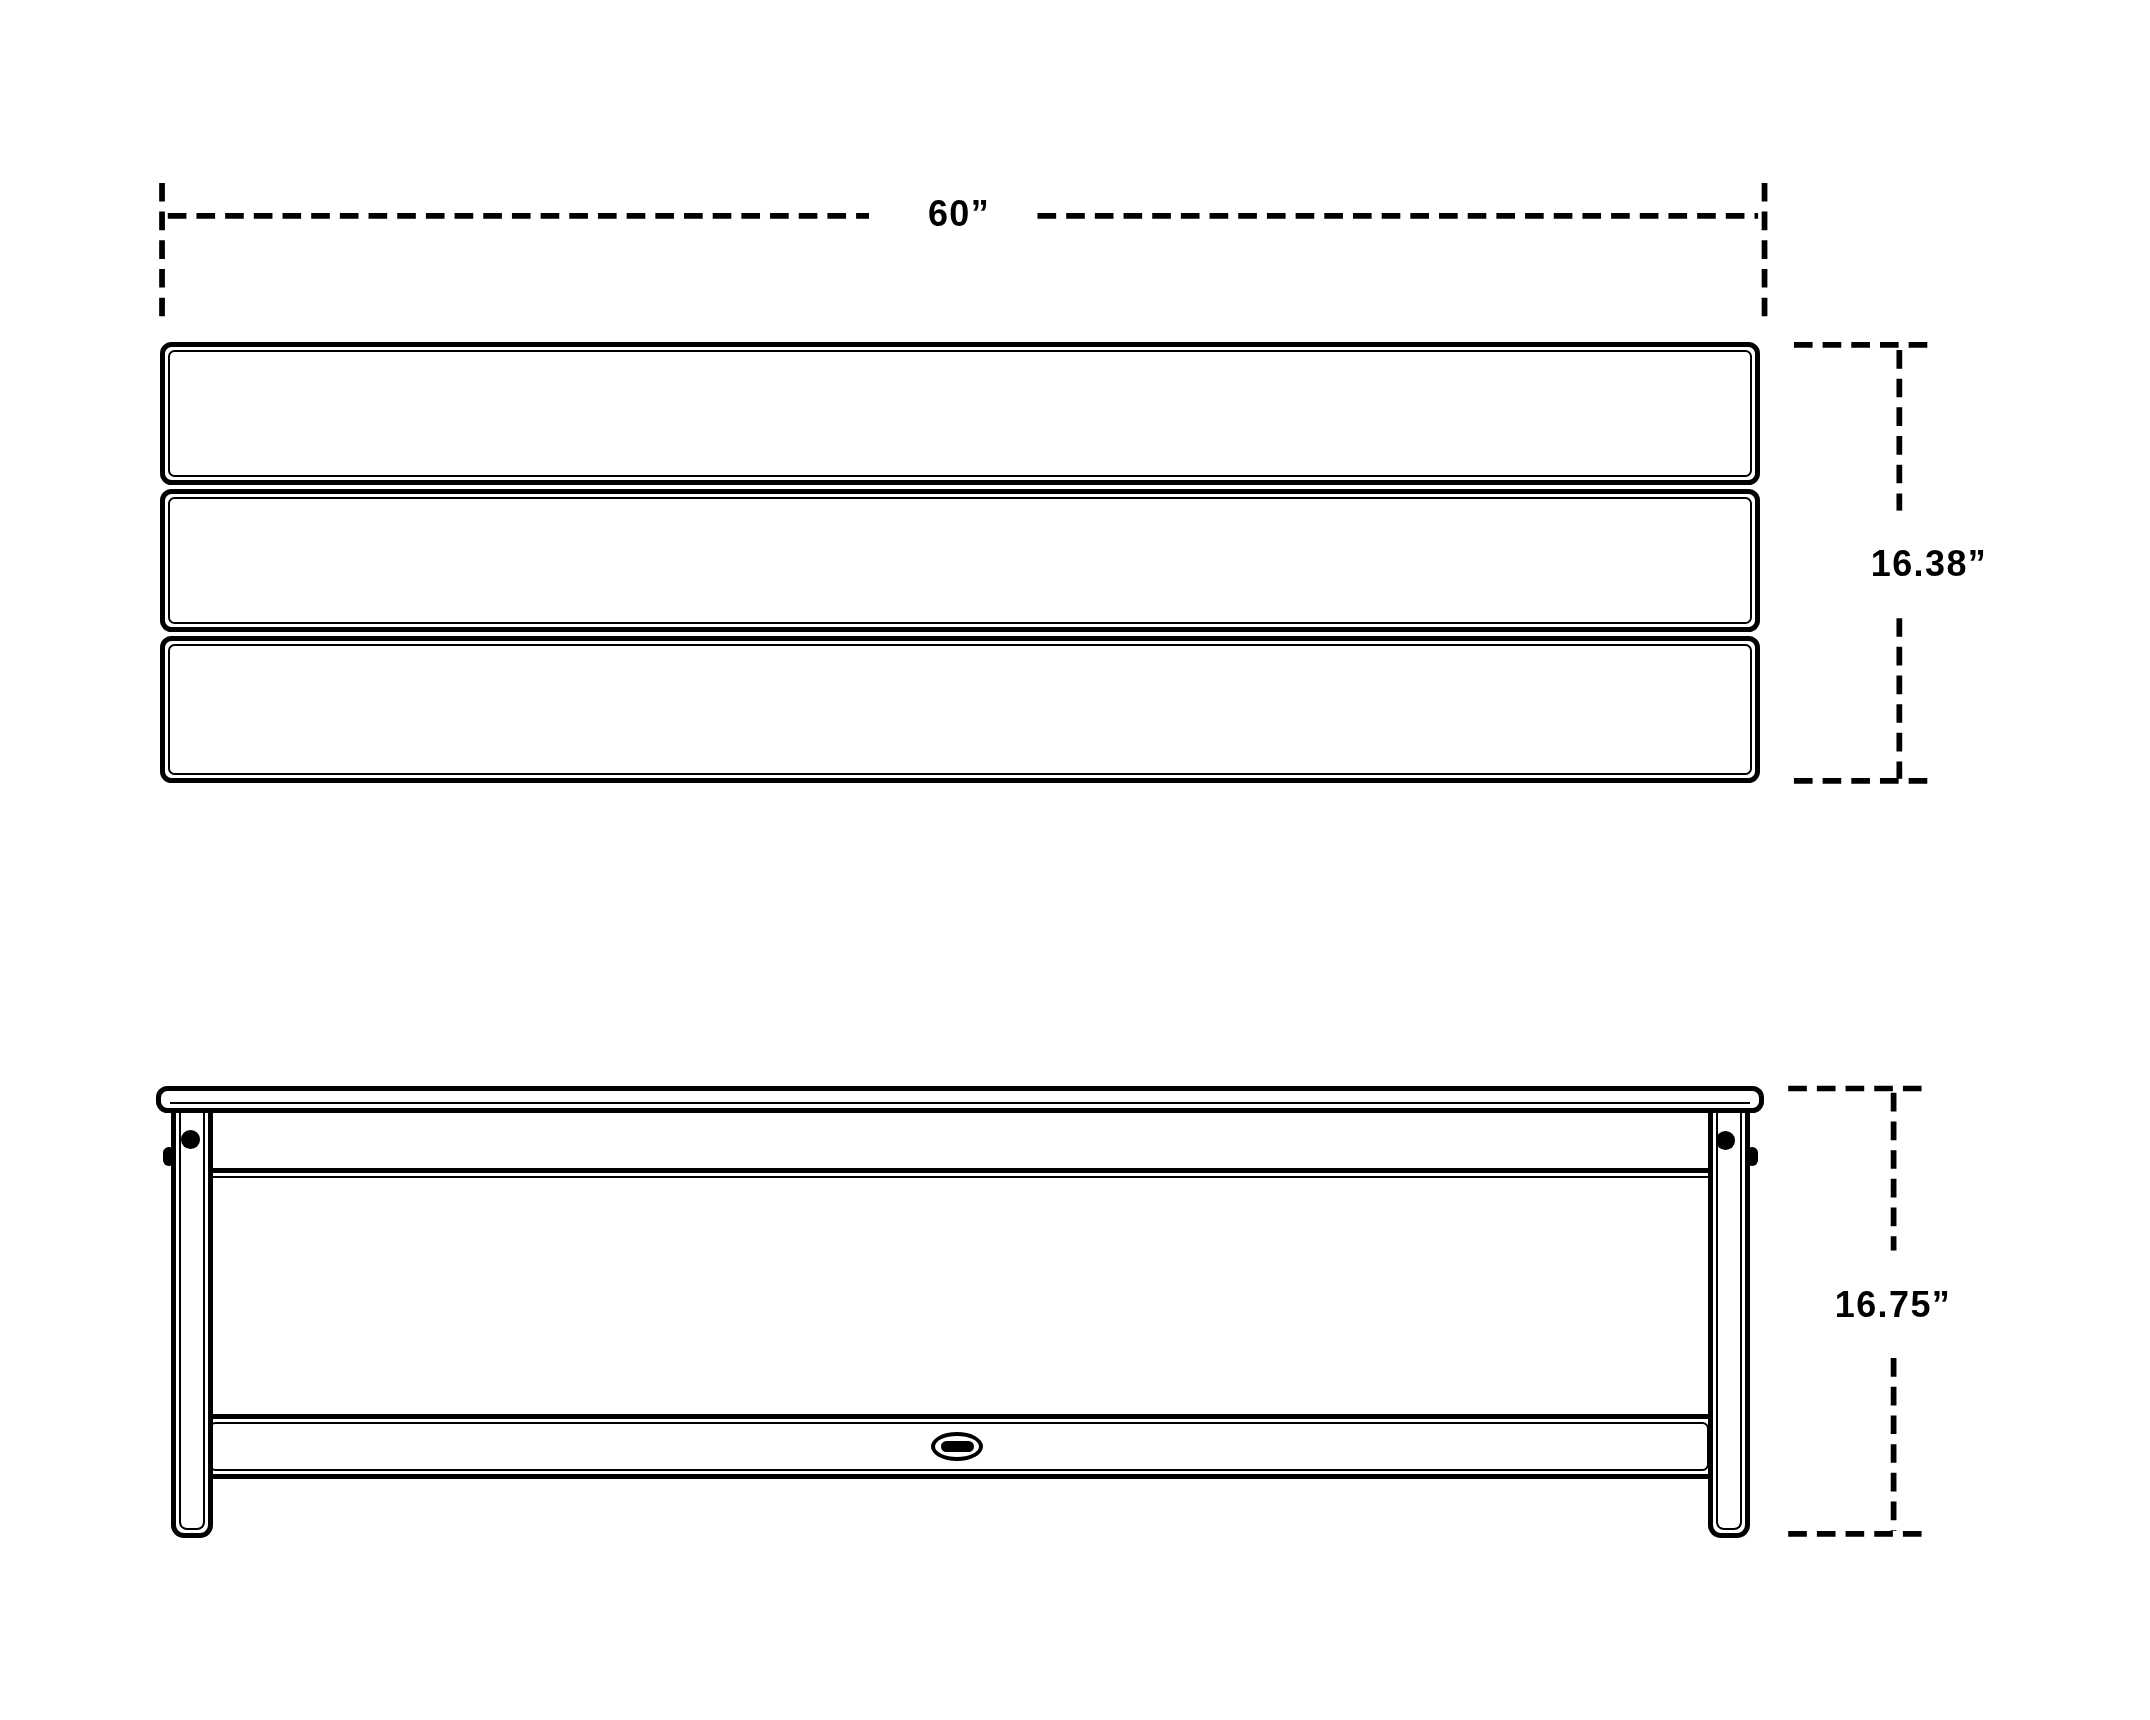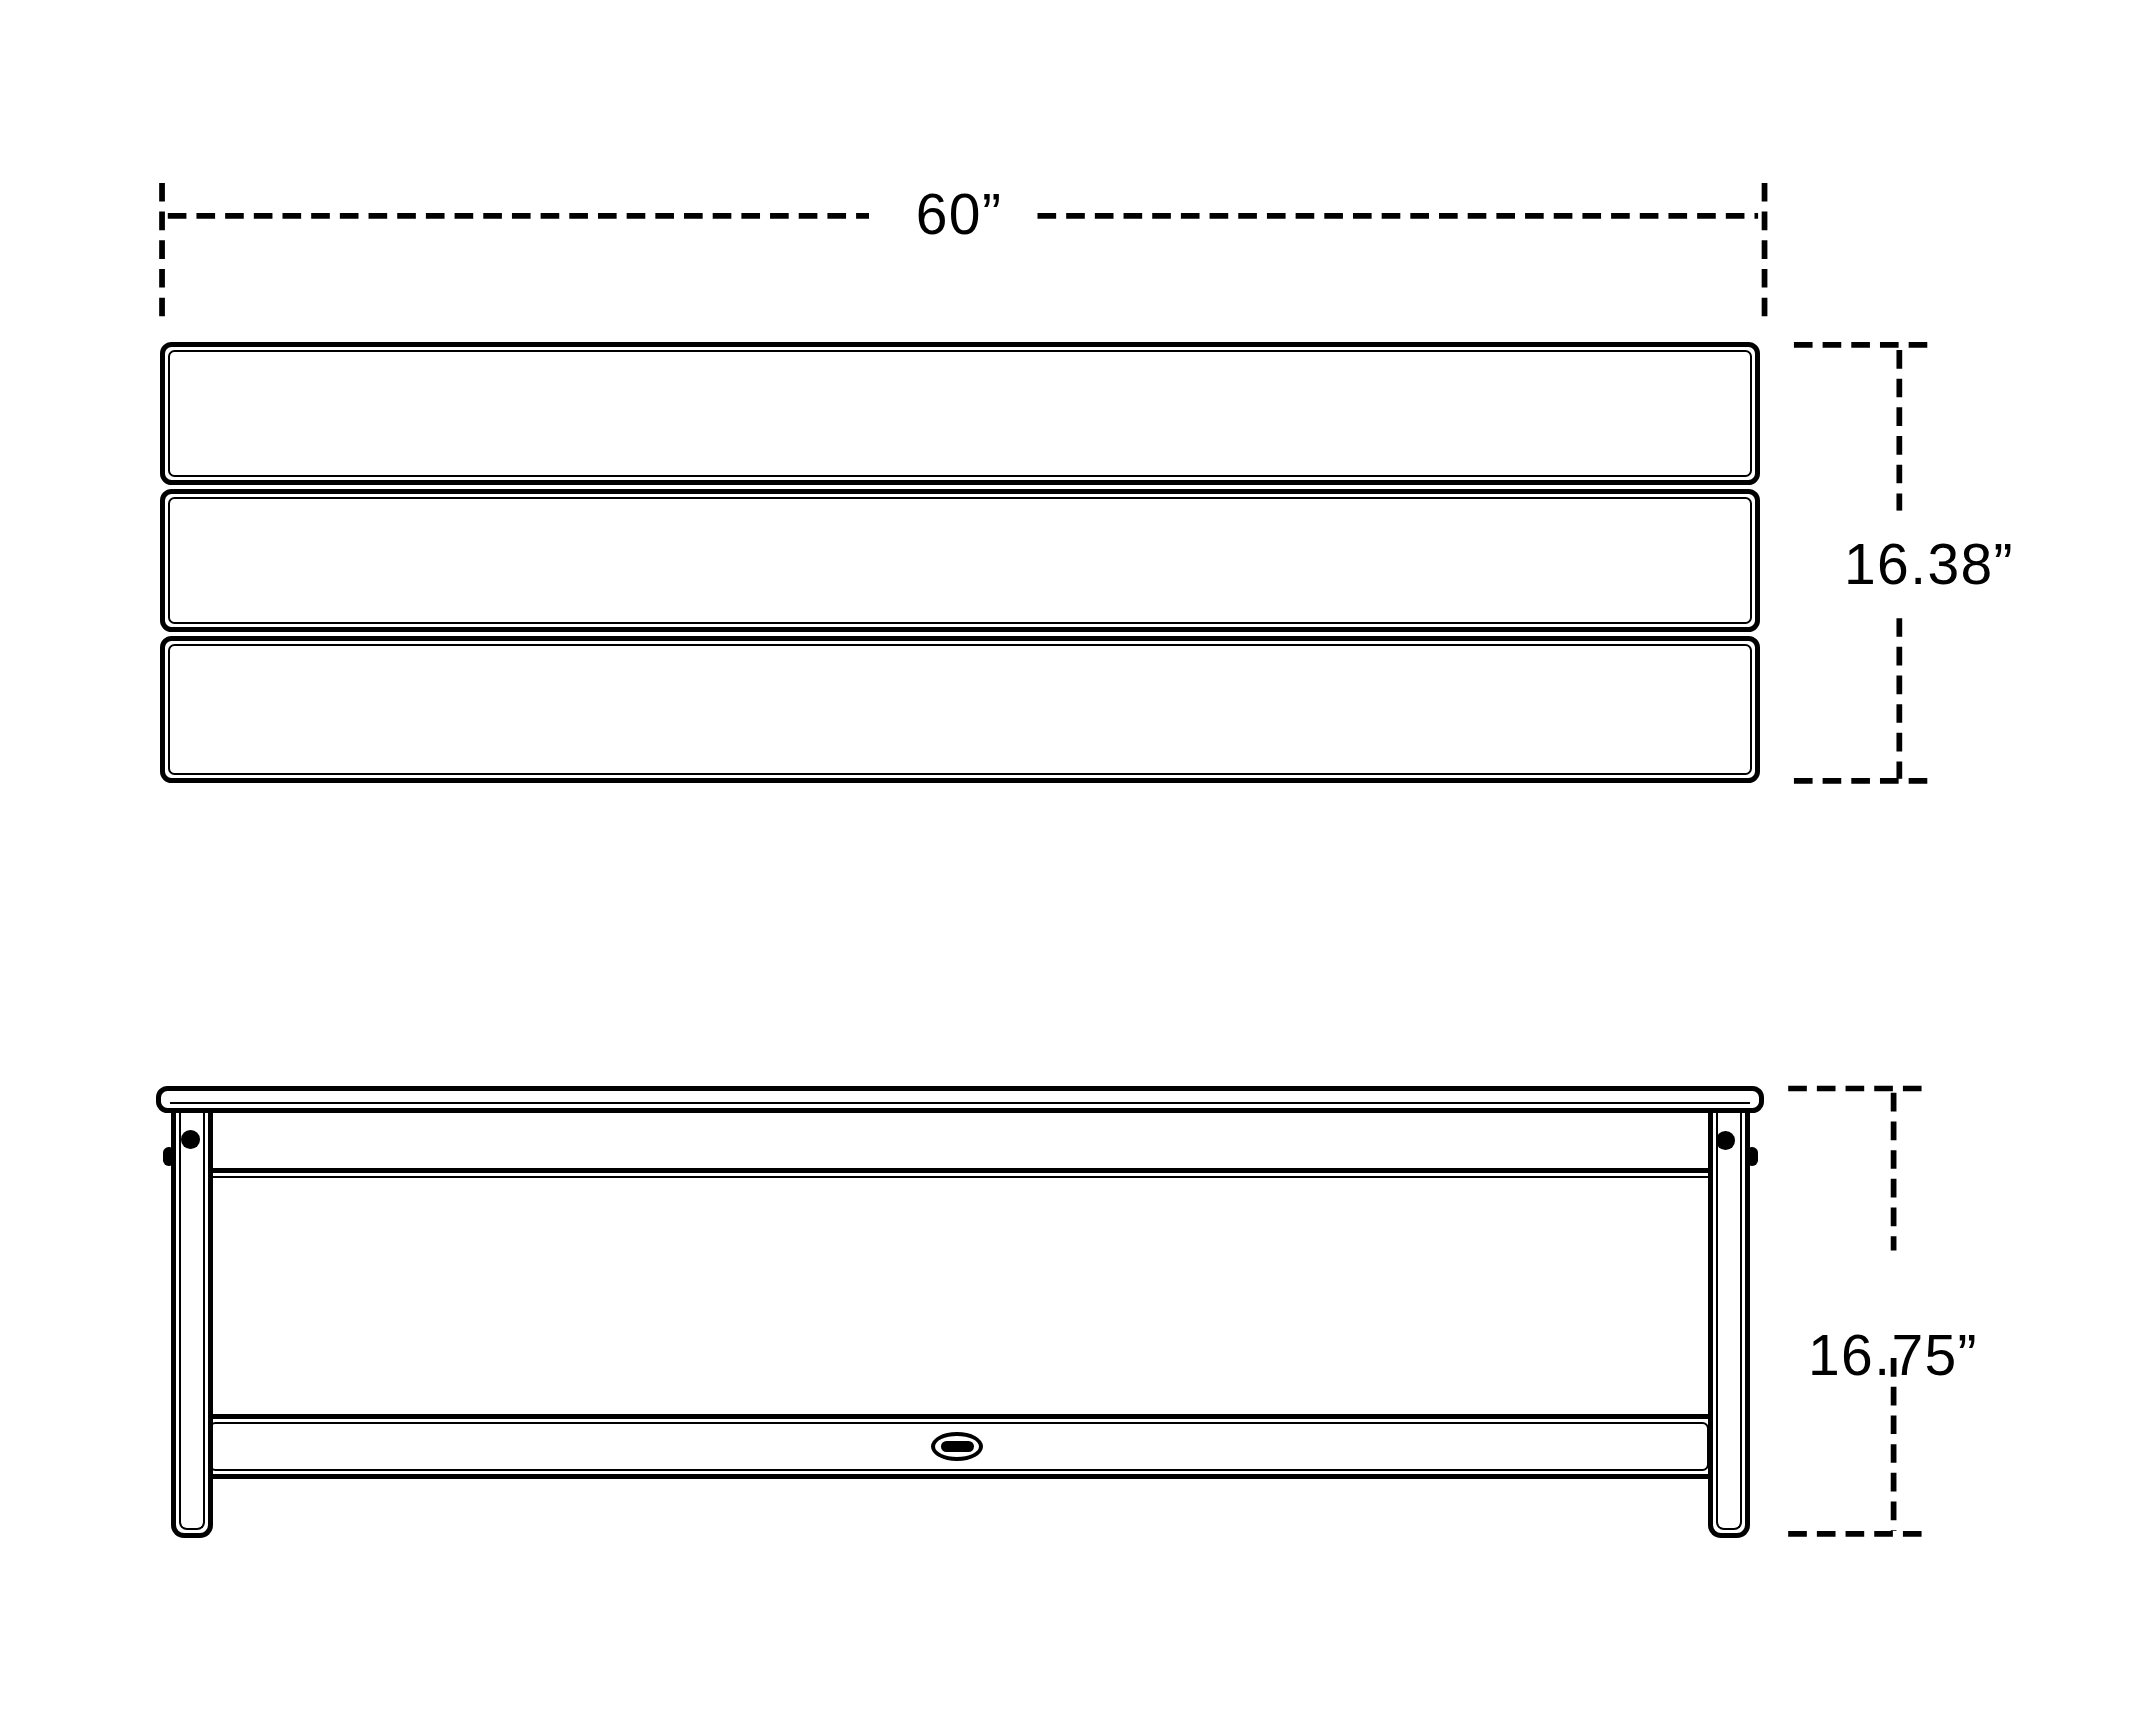--- a/index.html
+++ b/index.html
@@ -155,30 +155,30 @@
 
   .dims-svg {
     position: absolute;
     left: 0;
     top: 0;
     z-index: 6;
   }
   .dim-label {
     position: absolute;
     transform: translate(-50%, -50%);
-    font-size: 57px;
-    font-weight: 400;
+    font-size: 36px;
+    font-weight: 700;
     letter-spacing: 1.4px;
     color: #000000;
     white-space: nowrap;
     z-index: 7;
   }
   .label-width  { left: 959px; top: 214px;  }
   .label-depth  { left: 1929px; top: 564px;  }
-  .label-height { left: 1893px; top: 1355px; text-align: right; }
+  .label-height { left: 1893px; top: 1305px; text-align: right; }
 </style>
 </head>
 <body>
 
 <div id="canvas">
 
   <div>
     <div class="part dbl slat" style="top:342px;height:143px;"></div>
     <div class="part dbl slat" style="top:489px;height:143px;"></div>
     <div class="part dbl slat" style="top:636px;height:147px;"></div>

